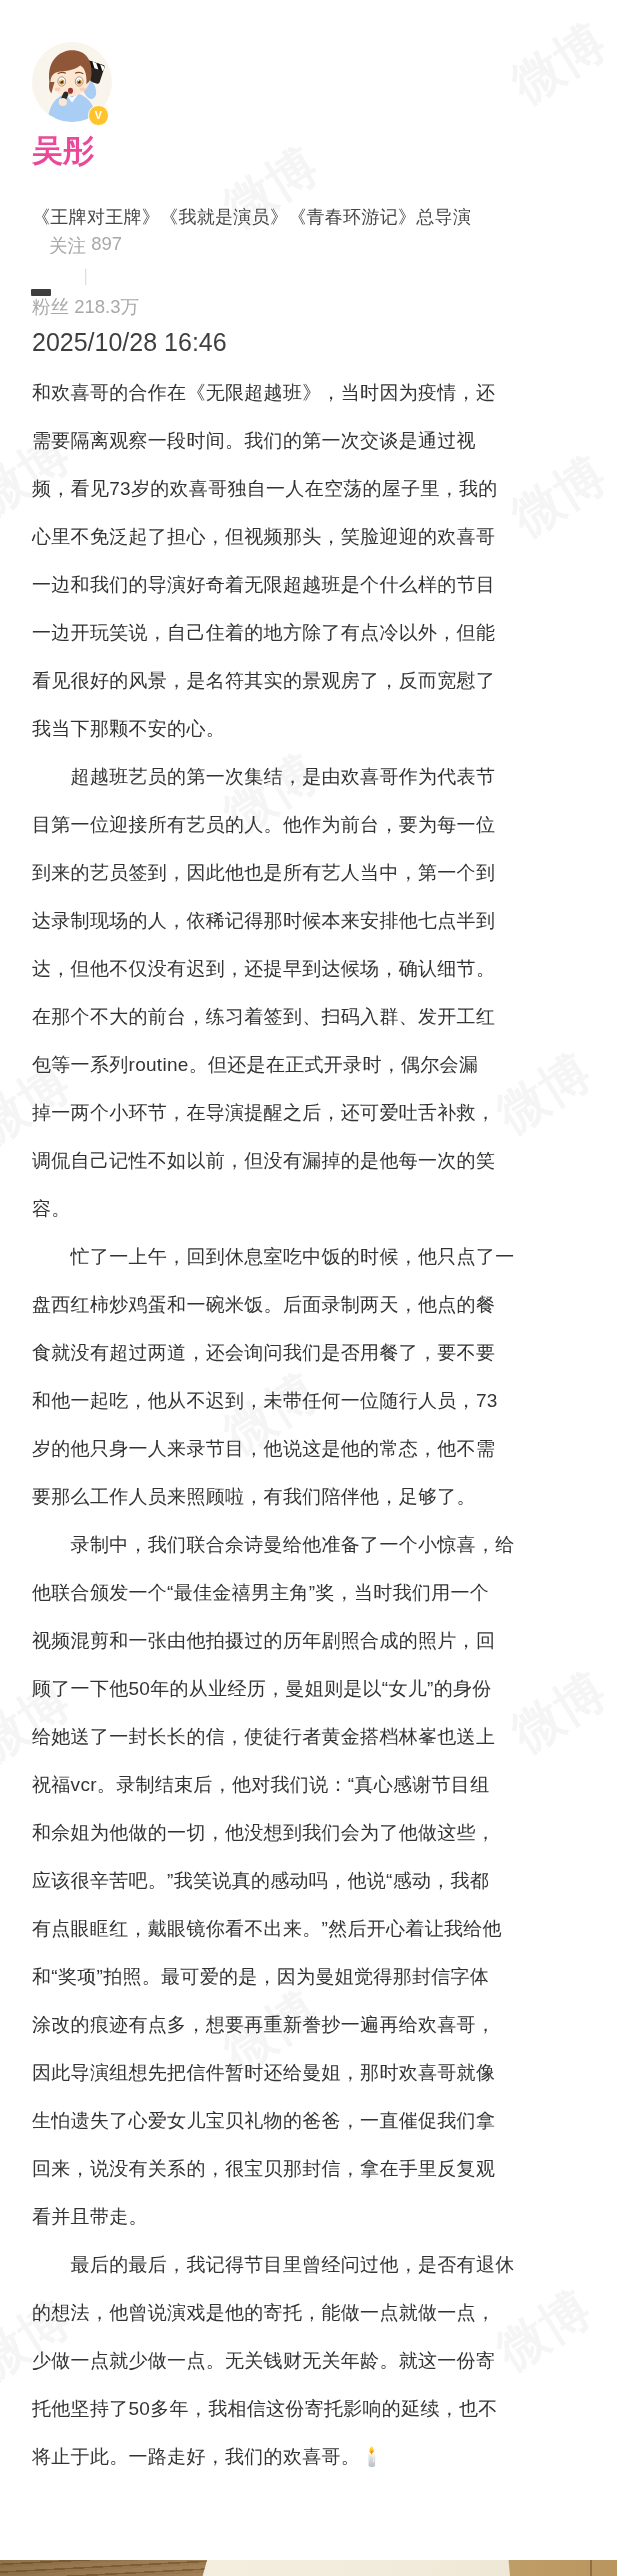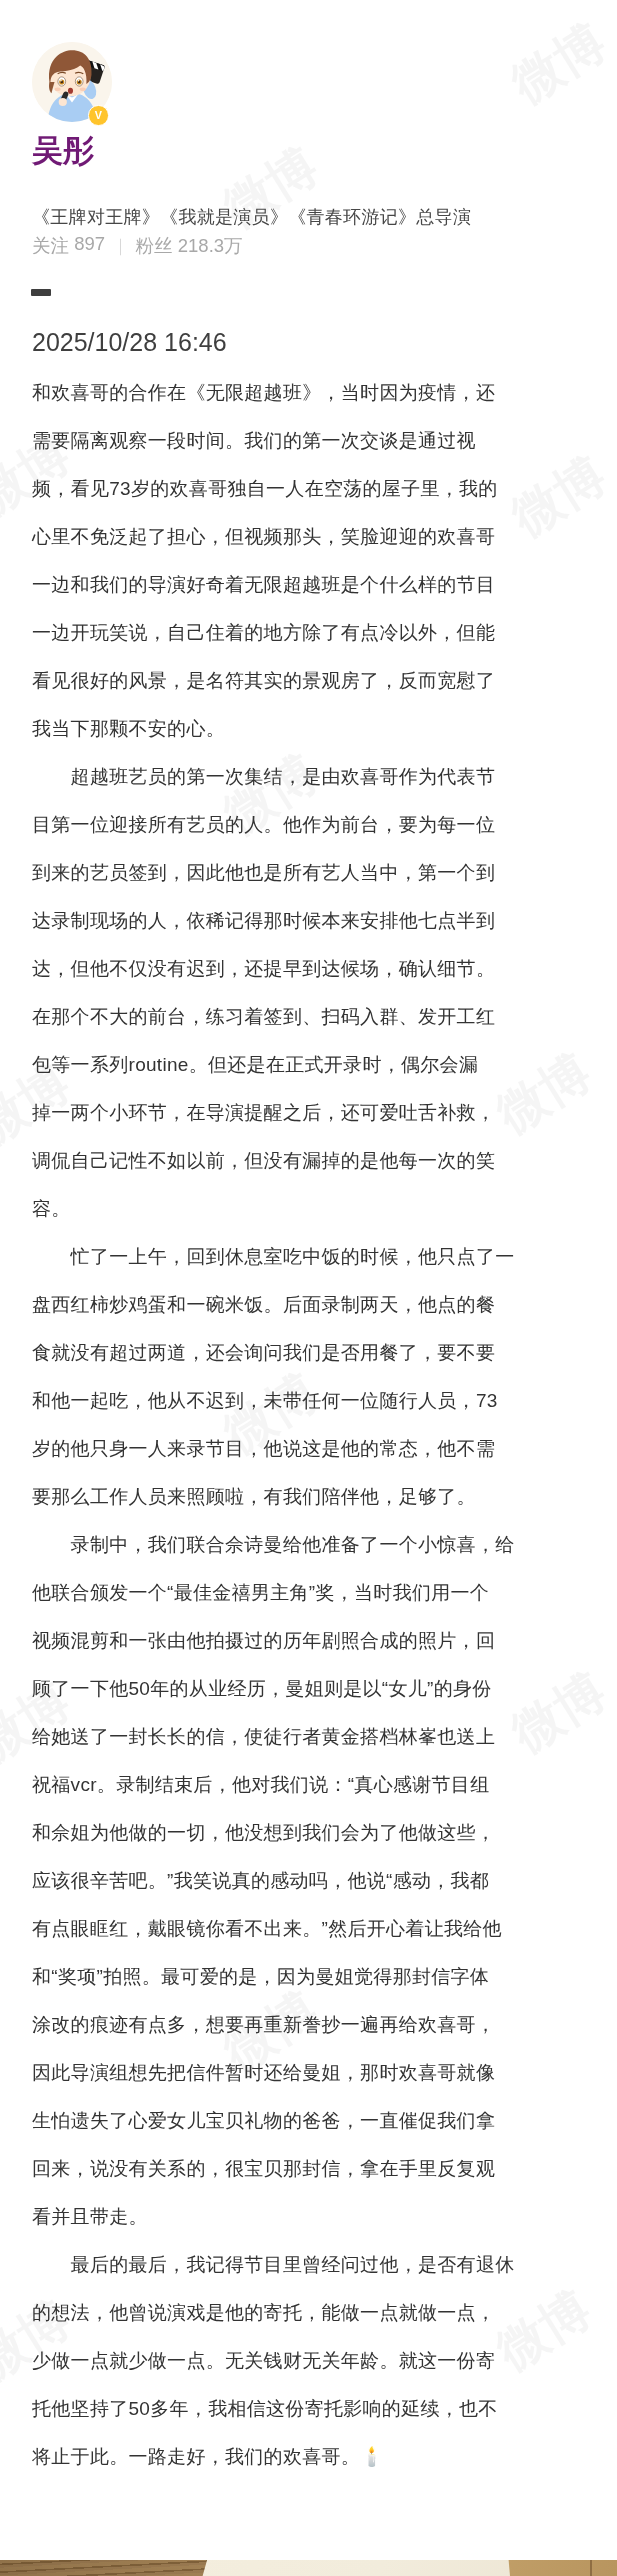--- a/index.html
+++ b/index.html
@@ -7,24 +7,24 @@
         font-family:"Liberation Sans",sans-serif;}
   
   .wm{position:absolute;font-size:49px;font-weight:700;color:rgba(140,140,140,.09);
       transform:rotate(-32deg);white-space:nowrap;pointer-events:none;}
   
   .avatar{position:absolute;left:32px;top:42px;width:80px;height:80px;border-radius:50%;
           overflow:hidden;background:#faf5ec;}
   .badge{position:absolute;left:88px;top:105px;width:18.5px;height:18.5px;border-radius:50%;
          background:#ffc42c;border:1.5px solid #fff;color:#fff;font-weight:bold;
          display:flex;align-items:center;justify-content:center;font-size:10.8px;}
-  .name{position:absolute;left:32px;top:130px;font-size:31px;font-weight:600;color:#701a75;}
+  .name{position:absolute;left:32px;top:130px;font-size:31px;font-weight:600;color:#ec4899;}
   .bio{position:absolute;left:32px;top:205px;font-size:18px;color:#474747;letter-spacing:0.3px;}
   .stats{position:absolute;left:32px;top:233px;font-size:18.5px;color:#a8a8a8;
-         display:flex;align-items:center;gap:7.2px;}
+         display:flex;align-items:center;gap:7.2px;flex-direction:column;}
   .stats .sep{color:#d8d8d8;font-size:16.5px;}
   .stat{display:flex;gap:5.2px;}
   .dark-bar{position:absolute;left:31px;top:289px;width:19.6px;height:6.7px;background:#3e3e3e;border-radius:1px;}
   .timestamp{position:absolute;left:32px;top:328px;font-size:25px;color:#3f3f3f;}
   
   .post-text{position:absolute;left:32px;top:369px;width:559px;}
   .post-text .line{height:48px;line-height:48px;font-size:19px;color:#333;
                    letter-spacing:0.3px;white-space:pre;}
   
   .photo{position:absolute;left:0;top:2560px;width:618px;height:445px;overflow:hidden;

